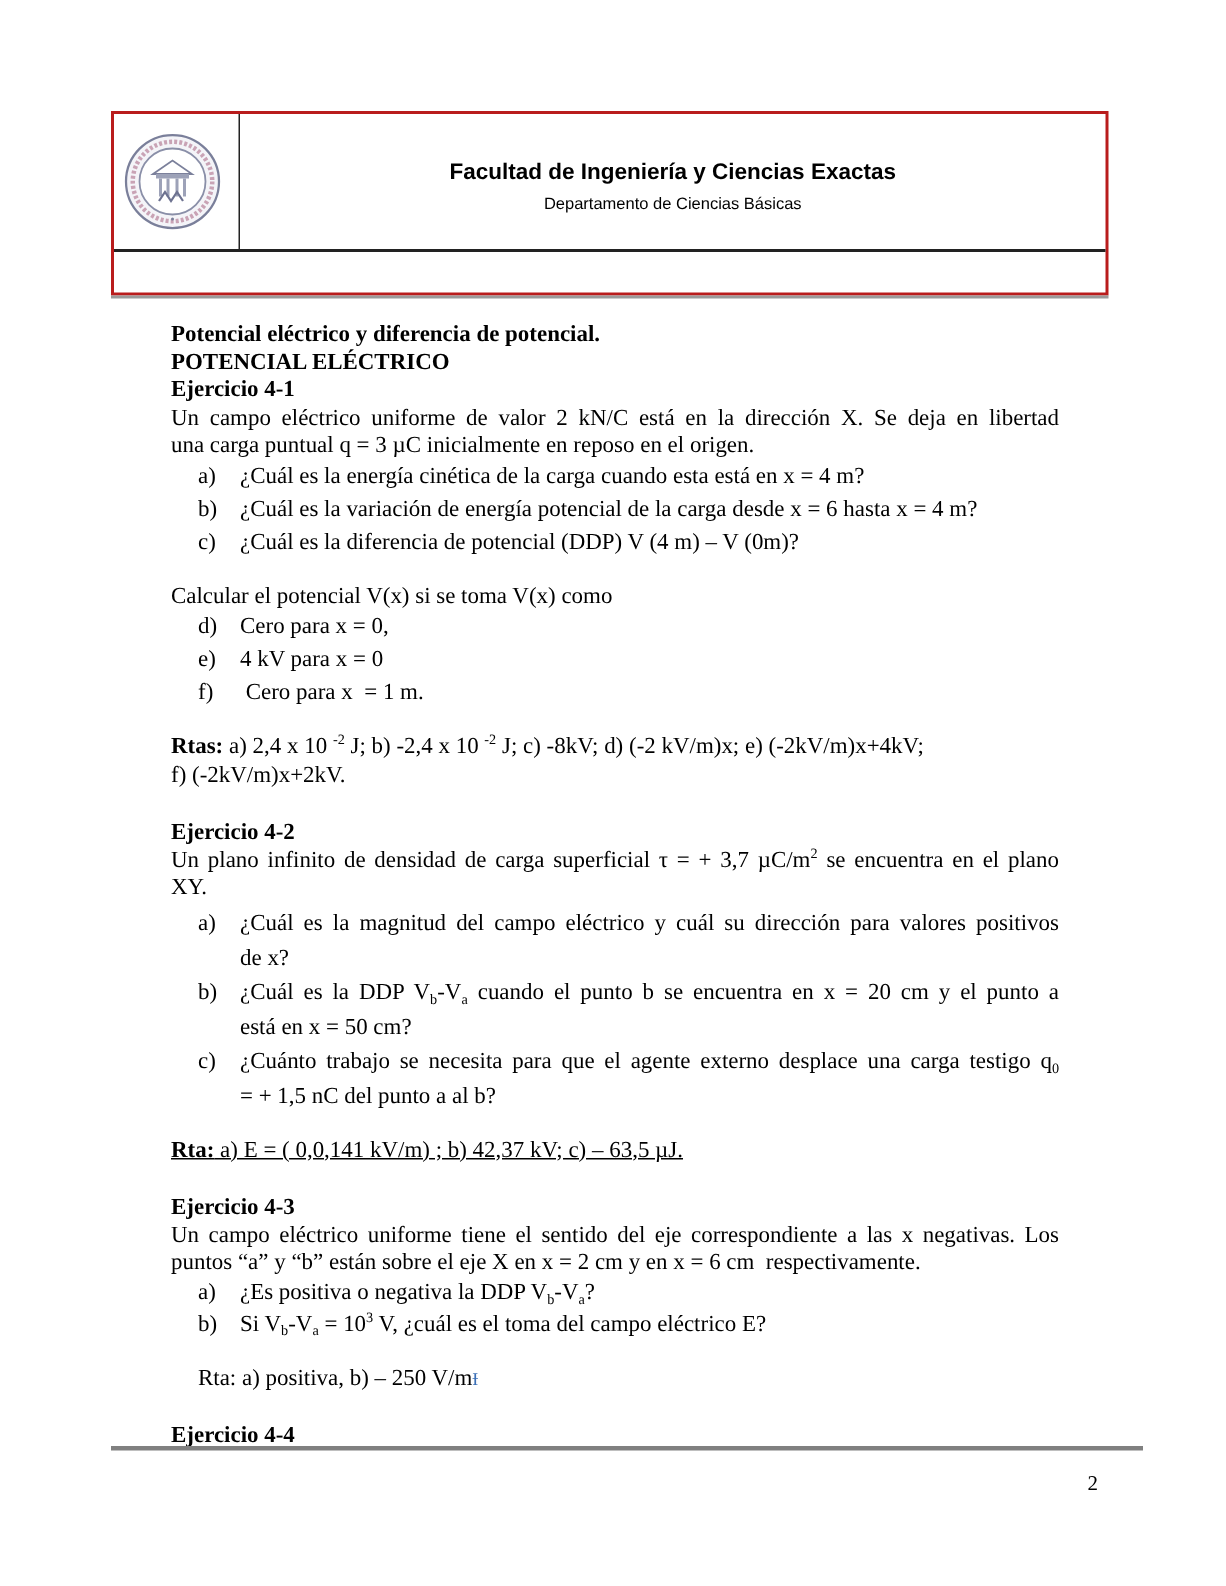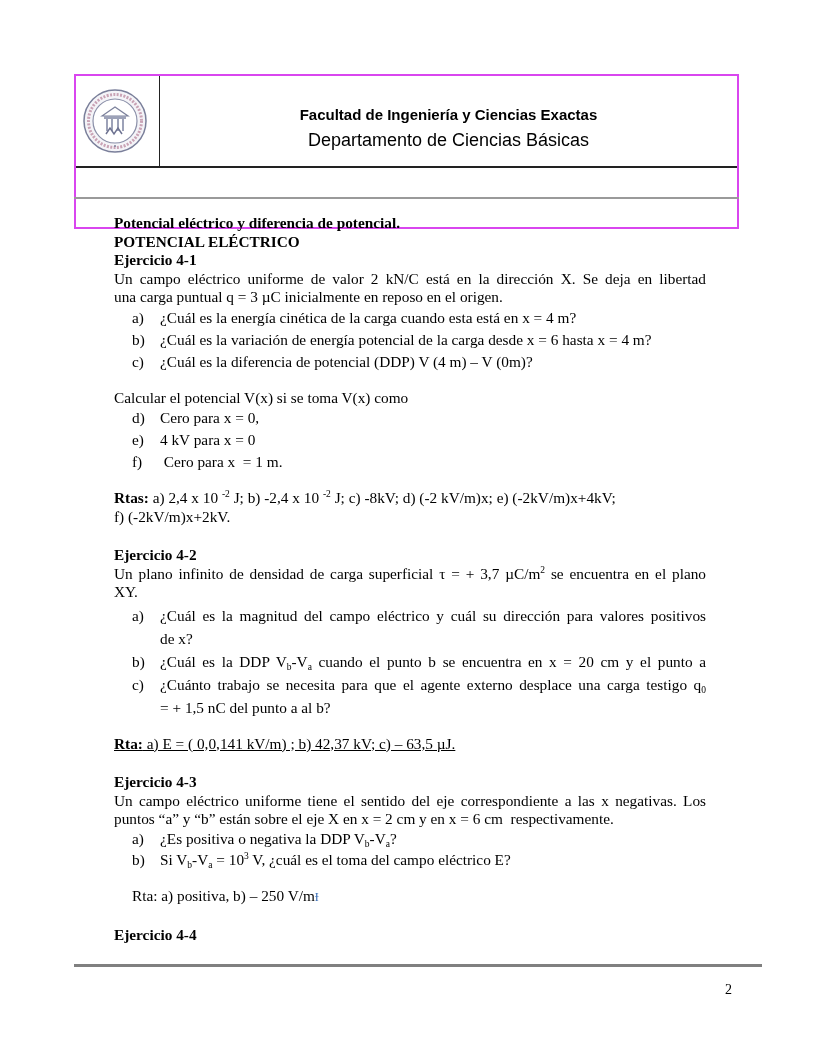--- a/index.html
+++ b/index.html
@@ -1,28 +1,28 @@
 <!DOCTYPE html>
 <html><head>
 <meta charset="utf-8">
 <style>
   html, body { margin: 0; padding: 0; background: #ffffff; }
   body { width: 817px; height: 1057px; position: relative; overflow: hidden;
          font-family: "Liberation Serif", "DejaVu Serif", serif; color: #000; }
 
   
-  .hdr { position: absolute; left: 74px; top: 74px; width: 665px; height: 155px;
-         border: 2px solid #d946ef; box-sizing: border-box; background: #fff; }
+  .hdr { position: absolute; left: 74px; top: 74px; width: 665px; height: 123px;
+         border: 2px solid #b91c1c; box-sizing: border-box; background: #fff; }
   .hdr-top { position: absolute; left: 0; top: 0; right: 0; height: 90px; border-bottom: 2px solid #222; }
   .logo-cell { position: absolute; left: 0; top: 0; width: 83px; height: 90px; border-right: 1px solid #222; }
   .logo { position: absolute; left: 6px; top: 12px; width: 66px; height: 66px; }
   .title-cell { position: absolute; left: 84px; top: 0; right: 0; height: 90px; text-align: center;
                 font-family: "Liberation Sans", "DejaVu Sans", sans-serif; }
   .fac { position: absolute; left: 0; right: 0; top: 30px; font-size: 15px; font-weight: bold; }
-  .dep { position: absolute; left: 0; right: 0; top: 54px; font-size: 18px; }
+  .dep { position: absolute; left: 0; right: 0; top: 54px; font-size: 11px; }
 
   .hdr-bot { position: absolute; left: 0; top: 92px; right: 0; bottom: 0;
              background-color: #d0d0d0;
              background-image: radial-gradient(#bdbdbd 0.6px, transparent 0.7px);
              background-size: 3px 3px;
              font-family: "Liberation Sans", "DejaVu Sans", sans-serif; font-size: 12.5px; font-weight: bold; }
   .cell-materia { position: absolute; left: 4px; top: 8px; }
   .div1 { position: absolute; left: 321px; top: 0; bottom: 0; border-left: 1px solid #222; }
   .cell-codigo { position: absolute; left: 331px; top: 8px; }
   .div2 { position: absolute; left: 447px; top: 0; bottom: 0; border-left: 1px solid #222; }
@@ -105,20 +105,21 @@
     <p>XY.</p>
     <ol class="items" style="margin-top:2px;">
       <li style="line-height:23px;">
         <span class="lbl">a)</span>
         <div class="just1">¿Cuál es la magnitud del campo eléctrico y cuál su dirección para valores positivos</div>
         <div>de x?</div>
       </li>
       <li style="line-height:23px;">
         <span class="lbl">b)</span>
         <div class="just1"><span>¿Cuál es la DDP V</span><sub>b</sub><span>-V</span><sub>a</sub><span> cuando el punto b se encuentra en x = 20 cm y el punto a</span></div>
+        <div>está en x = 50 cm?</div>
       </li>
       <li style="line-height:23px;">
         <span class="lbl">c)</span>
         <div class="just1"><span>¿Cuánto trabajo se necesita para que el agente externo desplace una carga testigo q</span><sub>0</sub></div>
         <div>= + 1,5 nC del punto a al b?</div>
       </li>
     </ol>
     <div class="gap" style="height:16px;"></div>
     <p style="white-space:pre;text-decoration:underline;"><span class="b">Rta:</span><span> a) E = ( 0,0,141 kV/m) ; b) 42,37 kV; c) – 63,5 µJ.</span></p>
   </div>

